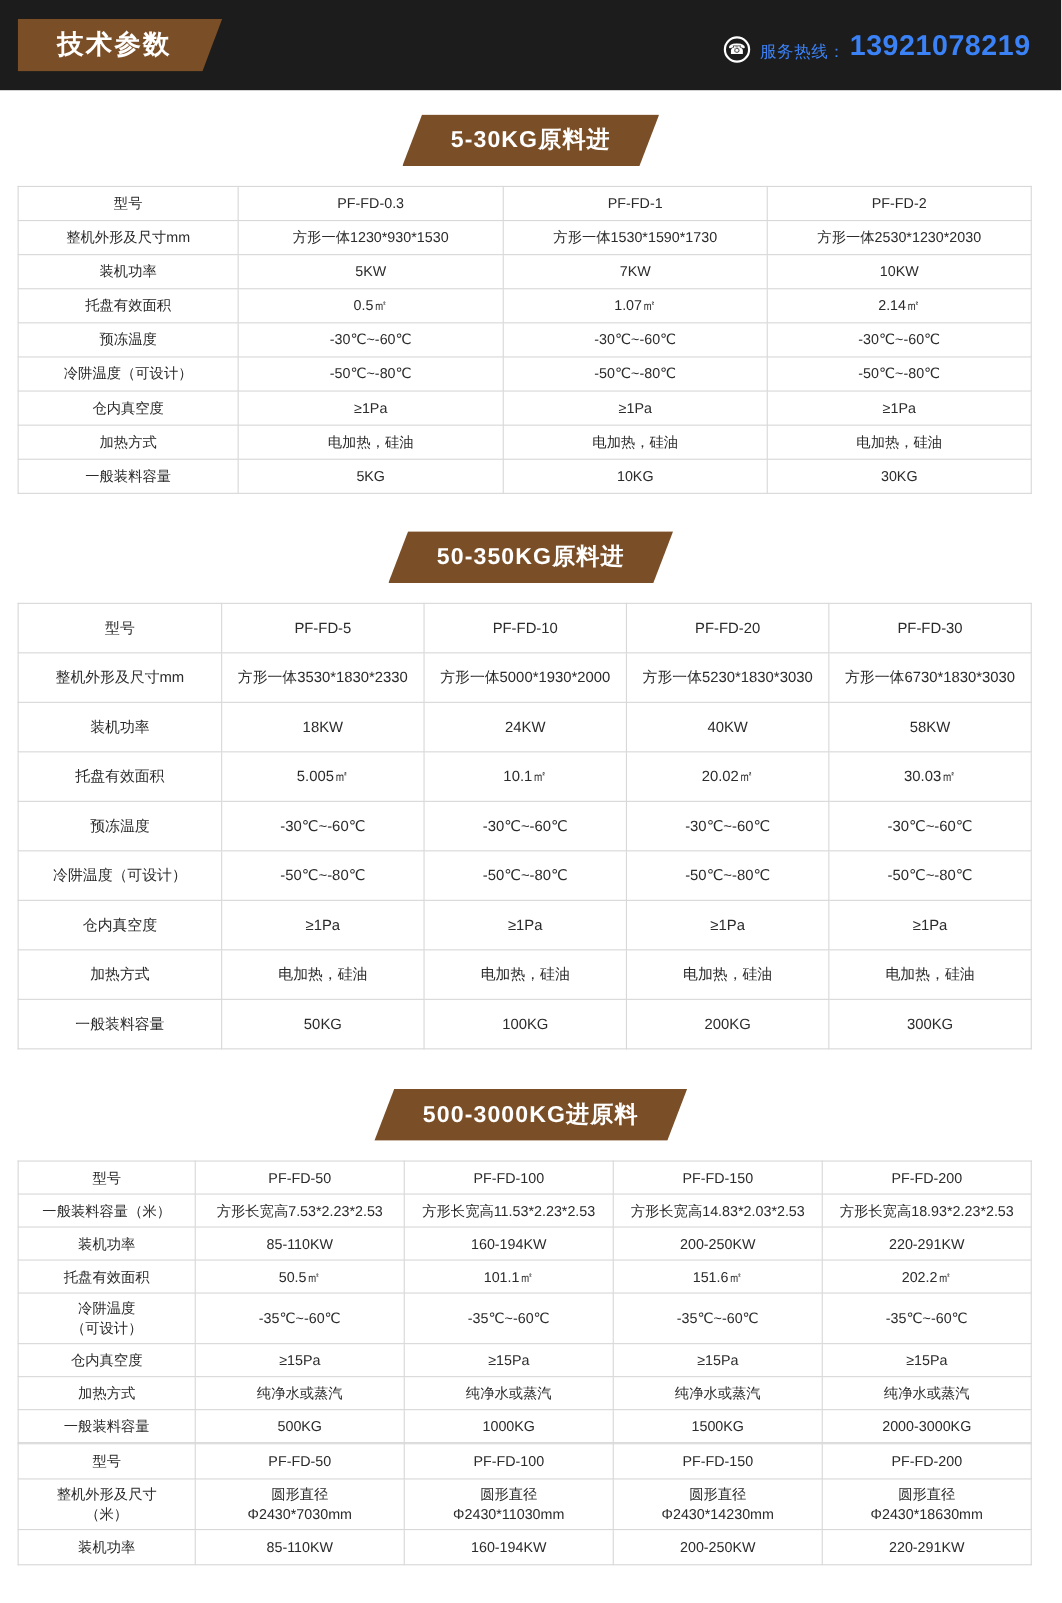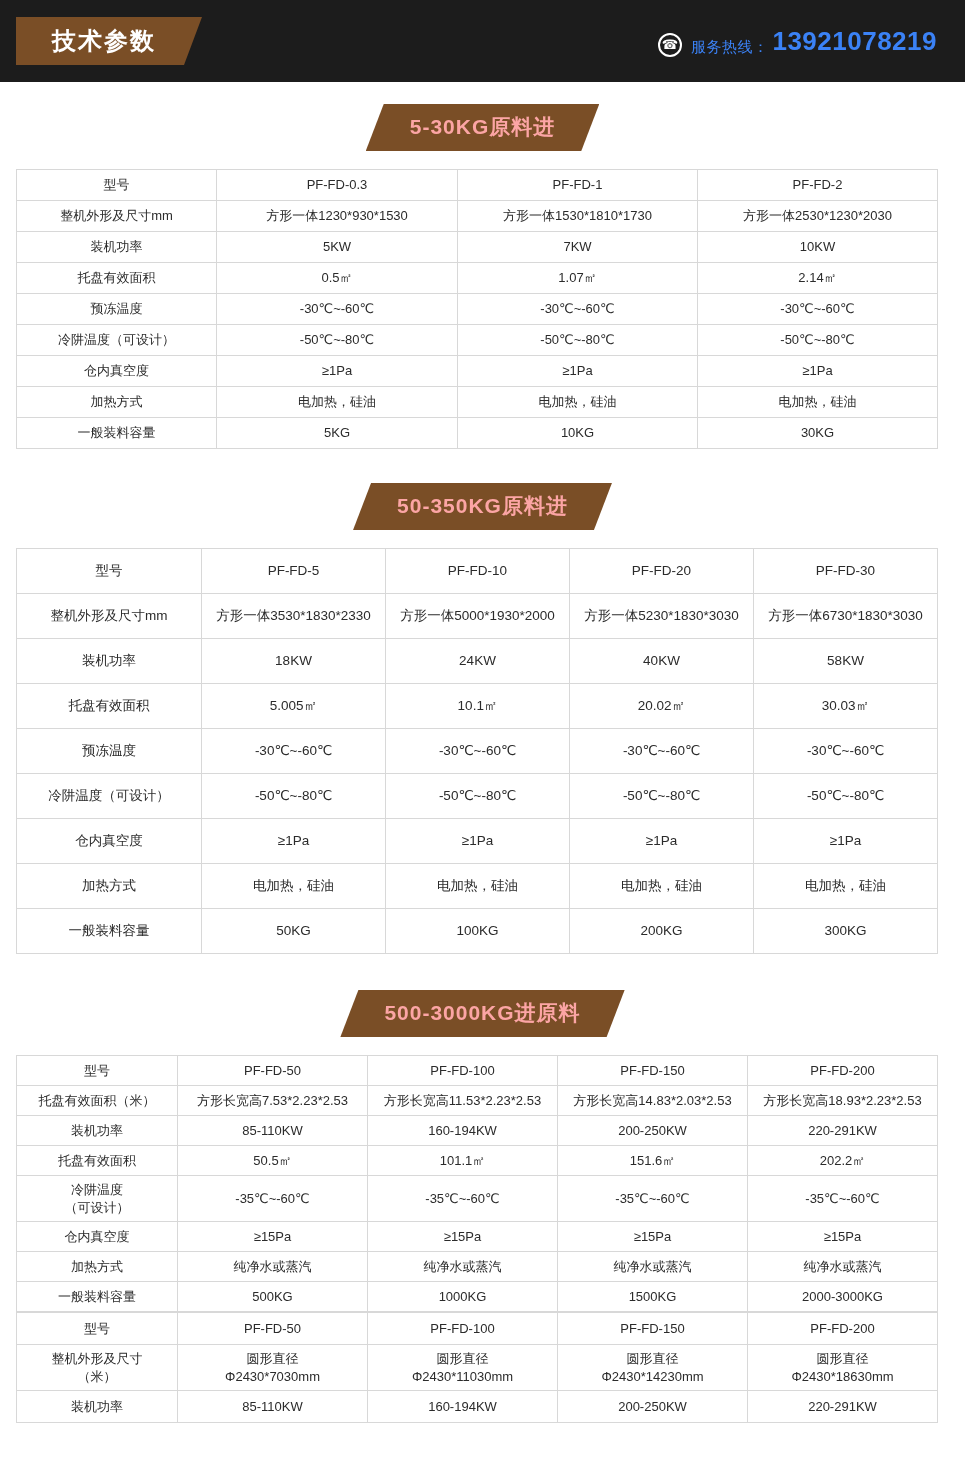--- a/index.html
+++ b/index.html
@@ -83,21 +83,21 @@
     margin-left: 4px;
   }
 
   
   .banner-wrap {
     display: flex;
     justify-content: center;
   }
   .banner {
     background: #7a4e26;
-    color: #fca5a5;
+    color: #ffffff;
     font-size: 21px;
     font-weight: bold;
     letter-spacing: 1px;
     padding: 9px 44px 10px 44px;
     position: relative;
     clip-path: polygon(18px 0, 100% 0, calc(100% - 18px) 100%, 0 100%);
   }
 
   .sec1 { margin-top: 22px; }
   .sec2 { margin-top: 34px; }
@@ -165,21 +165,21 @@
       <tbody>
         <tr>
           <td class="lbl">型号</td>
           <td>PF-FD-0.3</td>
           <td>PF-FD-1</td>
           <td>PF-FD-2</td>
         </tr>
         <tr>
           <td class="lbl">整机外形及尺寸mm</td>
           <td>方形一体1230*930*1530</td>
-          <td>方形一体1530*1810*1730</td>
+          <td>方形一体1530*1590*1730</td>
           <td>方形一体2530*1230*2030</td>
         </tr>
         <tr>
           <td class="lbl">装机功率</td>
           <td>5KW</td>
           <td>7KW</td>
           <td>10KW</td>
         </tr>
         <tr>
           <td class="lbl hl">托盘有效面积</td>
@@ -315,21 +315,21 @@
         </colgroup>
       <tbody>
         <tr>
           <td class="lbl">型号</td>
           <td>PF-FD-50</td>
           <td>PF-FD-100</td>
           <td>PF-FD-150</td>
           <td>PF-FD-200</td>
         </tr>
         <tr>
-          <td class="lbl">托盘有效面积（米）</td>
+          <td class="lbl">一般装料容量（米）</td>
           <td>方形长宽高7.53*2.23*2.53</td>
           <td>方形长宽高11.53*2.23*2.53</td>
           <td>方形长宽高14.83*2.03*2.53</td>
           <td>方形长宽高18.93*2.23*2.53</td>
         </tr>
         <tr>
           <td class="lbl">装机功率</td>
           <td>85-110KW</td>
           <td>160-194KW</td>
           <td>200-250KW</td>

